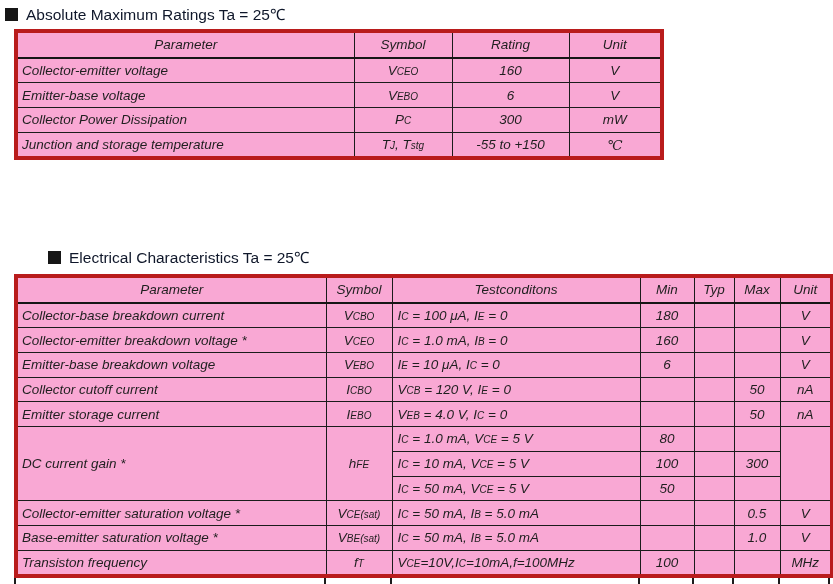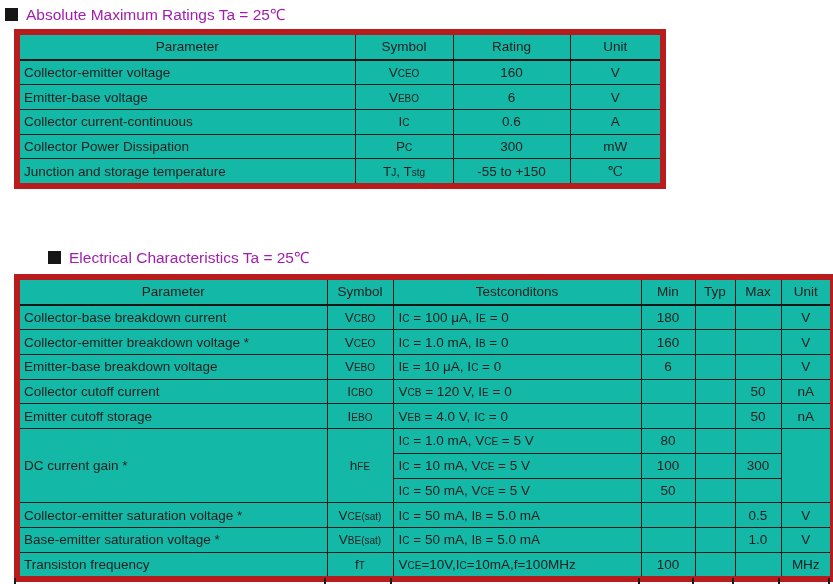--- a/index.html
+++ b/index.html
@@ -3,26 +3,26 @@
 <meta charset="utf-8">
 <style>
   html,body { margin:0; padding:0; }
   body {
     width:833px; height:584px; position:relative; overflow:hidden;
     background:#ffffff; color:#222;
     font-family:"Liberation Sans", sans-serif;
   }
   .section-title {
     position:absolute; left:5px; display:flex; align-items:center; gap:8px;
-    font-size:15.5px; color:#a21caf; white-space:nowrap;
+    font-size:15.5px; color:#0f172a; white-space:nowrap;
   }
   .sq { width:13px; height:13px; background:#161616; flex:0 0 auto; }
   table.sheet {
     position:absolute; border-collapse:collapse; table-layout:fixed;
-    background:#14b8a6; border:6px solid #b91c1c;
+    background:#f9a8d4; border:4px solid #b91c1c;font-style:italic;
   }
   .sheet td, .sheet th {
     border:1.5px solid #1c1c1c; padding:0; height:23.7px;
     font-size:13.5px; font-weight:400; color:#1f1f1f;
     white-space:nowrap; overflow:hidden; vertical-align:middle;
   }
   .sheet tr.hdr th { border-bottom:2px solid #161616; text-align:center; }
   td.param { text-align:left; padding-left:4px; }
   td.cond  { text-align:left; padding-left:5px; }
   td.c     { text-align:center; }
@@ -56,26 +56,20 @@
     <td class="param">Collector-emitter voltage</td>
     <td class="c">V<span class="sc">CEO</span></td>
     <td class="c">160</td>
     <td class="c">V</td>
   </tr>
   <tr>
     <td class="param">Emitter-base voltage</td>
     <td class="c">V<span class="sc">EBO</span></td>
     <td class="c">6</td>
     <td class="c">V</td>
-  </tr>
-  <tr>
-    <td class="param">Collector current-continuous</td>
-    <td class="c">I<span class="sc">C</span></td>
-    <td class="c">0.6</td>
-    <td class="c">A</td>
   </tr>
   <tr>
     <td class="param">Collector Power Dissipation</td>
     <td class="c">P<span class="sc">C</span></td>
     <td class="c">300</td>
     <td class="c">mW</td>
   </tr>
   <tr>
     <td class="param">Junction and storage temperature</td>
     <td class="c">T<span class="sc">J</span>, T<span class="sc">stg</span></td>
@@ -140,21 +134,21 @@
   <tr>
     <td class="param">Collector cutoff current</td>
     <td class="c">I<span class="sc">CBO</span></td>
     <td class="cond">V<span class="sc">CB</span> = 120 V, I<span class="sc">E</span> = 0</td>
     <td class="c"></td>
     <td class="c"></td>
     <td class="c">50</td>
     <td class="c">nA</td>
   </tr>
   <tr>
-    <td class="param">Emitter cutoff storage</td>
+    <td class="param">Emitter storage current</td>
     <td class="c">I<span class="sc">EBO</span></td>
     <td class="cond">V<span class="sc">EB</span> = 4.0 V, I<span class="sc">C</span> = 0</td>
     <td class="c"></td>
     <td class="c"></td>
     <td class="c">50</td>
     <td class="c">nA</td>
   </tr>
   <tr>
     <td class="param" rowspan="3">DC current gain *</td>
     <td class="c" rowspan="3">h<span class="sc">FE</span></td>

